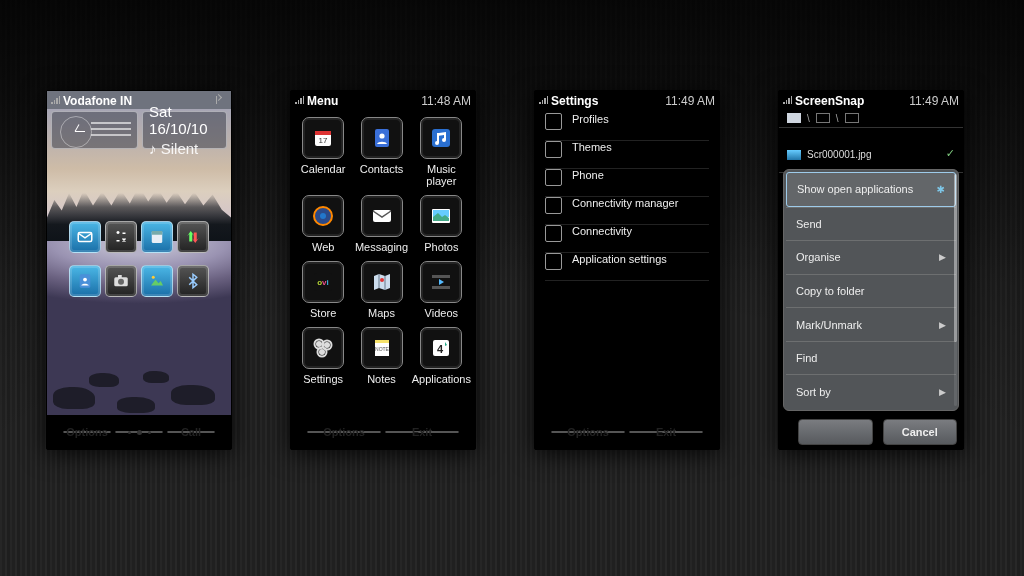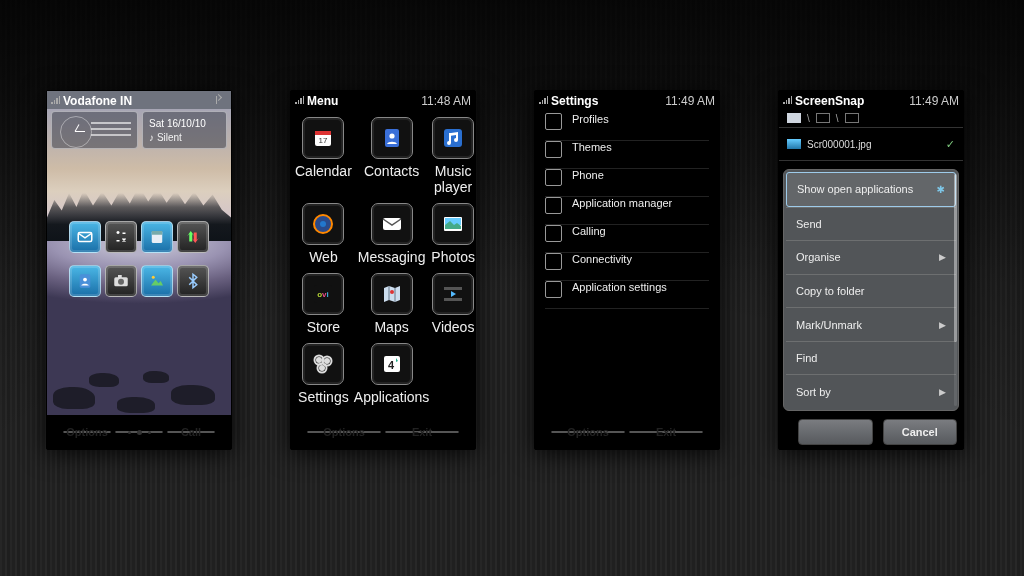--- a/index.html
+++ b/index.html
@@ -53,50 +53,50 @@
   .r4{right:62px;bottom:32px;width:26px;height:12px}
   .r5{left:70px;bottom:2px;width:38px;height:16px}
   .hdrwidget{position:absolute;top:20px;left:4px;right:4px;height:38px;display:flex;gap:4px}
   .clockbox,.datebox{border:1px solid rgba(255,255,255,.45);border-radius:4px;background:rgba(60,63,76,.55)}
   .clockbox{flex:1.2;position:relative}
   .clockbox::after{content:"";position:absolute;left:8px;top:4px;width:30px;height:30px;border-radius:50%;border:1px solid rgba(255,255,255,.4)}
   .hand{position:absolute;left:23px;top:19px;width:10px;height:1px;background:#fff;transform-origin:0 50%}
   .hand.h2{transform:rotate(-60deg);width:8px}
   .clocklines{position:absolute;right:6px;top:6px;width:40px;height:26px}
   .clocklines span{display:block;height:2px;margin:4px 0;background:rgba(255,255,255,.6)}
-  .datebox{flex:1;color:#fff;font-size:10px;padding:4px 6px;box-sizing:border-box;display:flex;flex-direction:column;justify-content:center;gap:3px}
+  .datebox{flex:1;color:#fff;font-size:15px;padding:4px 6px;box-sizing:border-box;display:flex;flex-direction:column;justify-content:center;gap:3px}
   .datebox .pro{opacity:.9}
   .widgetrow{position:absolute;left:0;right:0;display:flex;justify-content:center;gap:4px}
   .wr1{top:130px}
   .wr2{top:174px}
   .wicon{width:30px;height:30px;border-radius:5px;border:1px solid rgba(255,255,255,.6);background:linear-gradient(180deg,#4bb7e6,#1a6fa8);
     box-shadow:inset 0 0 0 2px rgba(255,255,255,.15);display:flex;align-items:center;justify-content:center}
   .wicon svg{width:18px;height:18px}
 
   
   .menu{position:absolute;top:18px;left:0;right:0;bottom:34px;background:#000;color:#fff}
   .grid{display:grid;grid-template-columns:repeat(3,1fr);gap:8px 2px;padding:8px 4px 0}
   .app{display:flex;flex-direction:column;align-items:center;gap:4px;cursor:pointer}
   .appicon{width:40px;height:40px;border-radius:7px;border:1px solid #888;background:#111;
     box-shadow:inset 0 0 0 2px rgba(255,255,255,.08);display:flex;align-items:center;justify-content:center}
   .appicon svg{width:24px;height:24px}
-  .applabel{font-size:14px;color:#eee;text-align:center;min-height:10px}
+  .applabel{font-size:11px;color:#eee;text-align:center;min-height:10px}
 
   
   .settings{position:absolute;top:18px;left:0;right:0;bottom:34px;background:#000;color:#fff;padding:4px 10px}
   .srow{display:flex;gap:10px;height:27px;border-bottom:1px solid #222;cursor:pointer}
   .srow .chk{width:15px;height:15px;border:1px solid #999;border-radius:2px}
   .srow .sl{font-size:11px;color:#eee}
 
   
   .snap{position:absolute;top:18px;left:0;right:0;bottom:34px;background:#000;color:#fff}
   .bcrumbs{height:18px;display:flex;align-items:center;gap:6px;padding:0 8px;color:#aaa;font-size:10px}
   .bcrumbs .fld{width:12px;height:8px;border:1px solid #777}
   .bcrumbs .fld.fill{background:#cfd6e0;border-color:#cfd6e0}
-  .filebar{height:20px;display:flex;align-items:center;gap:6px;padding:6px 8px;border-top:1px solid #333;border-bottom:1px solid #333}
+  .filebar{height:20px;display:flex;align-items:flex-end;gap:6px;padding:12px 8px;border-top:1px solid #333;border-bottom:1px solid #333}
   .filebar .thumb{width:14px;height:10px;background:linear-gradient(180deg,#6cf,#27a)}
   .filebar .fname{font-size:10px;color:#ddd;flex:1}
   .filebar .chkmark{color:#7fc97f;font-size:11px}
   .ctxmenu{position:absolute;left:4px;right:4px;top:60px;bottom:4px;border:1px solid #666;border-radius:6px;
     background:rgba(85,88,92,.96);padding:2px;box-sizing:border-box;display:flex;flex-direction:column}
   .ctxitem{flex:1;display:flex;align-items:center;padding:0 10px;color:#eee;font-size:11px;position:relative;cursor:pointer}
   .ctxitem + .ctxitem{border-top:1px solid rgba(150,150,150,.4)}
   .ctxitem.hi{background:rgba(255,255,255,.1);border:1px solid #9ecbea;border-radius:3px}
   .ctxitem .sub{position:absolute;right:10px;color:#ccc;font-size:9px}
   .ctxitem .burst{position:absolute;right:10px;color:#7ec7e8;font-size:10px}
@@ -333,20 +333,30 @@
                   <circle cx="16" cy="9" r="4.5"></circle>
                   <circle cx="11" cy="16" r="4.5"></circle>
                 </g>
               </svg>
             </div>
             <div class="applabel">Settings</div>
           </div>
           <div class="app">
             <div class="appicon">
               <svg viewBox="0 0 24 24">
+                <rect x="5" y="4" width="14" height="16" fill="#fff"></rect>
+                <rect x="5" y="4" width="14" height="3" fill="#f6e26b"></rect>
+                <text x="12" y="15" text-anchor="middle" font-size="5" fill="#555">NOTE</text>
+              </svg>
+            </div>
+            <div class="applabel">Notes</div>
+          </div>
+          <div class="app">
+            <div class="appicon">
+              <svg viewBox="0 0 24 24">
                 <rect x="4" y="4" width="16" height="16" rx="2" fill="#fff"></rect>
                 <text x="11" y="17" text-anchor="middle" font-size="11" font-weight="bold" fill="#222">4</text>
                 <path d="M16 6l2 3-2 1z" fill="#2a8"></path>
               </svg>
             </div>
             <div class="applabel">Applications</div>
           </div>
         </div>
     </div>
     <div class="softbar">
@@ -374,25 +384,21 @@
         <div class="srow">
           <span class="chk"></span>
           <span class="sl">Themes</span>
         </div>
         <div class="srow">
           <span class="chk"></span>
           <span class="sl">Phone</span>
         </div>
         <div class="srow">
           <span class="chk"></span>
-          <span class="sl">Application manager</span>
-        </div>
-        <div class="srow">
-          <span class="chk"></span>
-          <span class="sl">Calling</span>
+          <span class="sl">Connectivity manager</span>
         </div>
         <div class="srow">
           <span class="chk"></span>
           <span class="sl">Connectivity</span>
         </div>
         <div class="srow">
           <span class="chk"></span>
           <span class="sl">Application settings</span>
         </div>
       </div>

